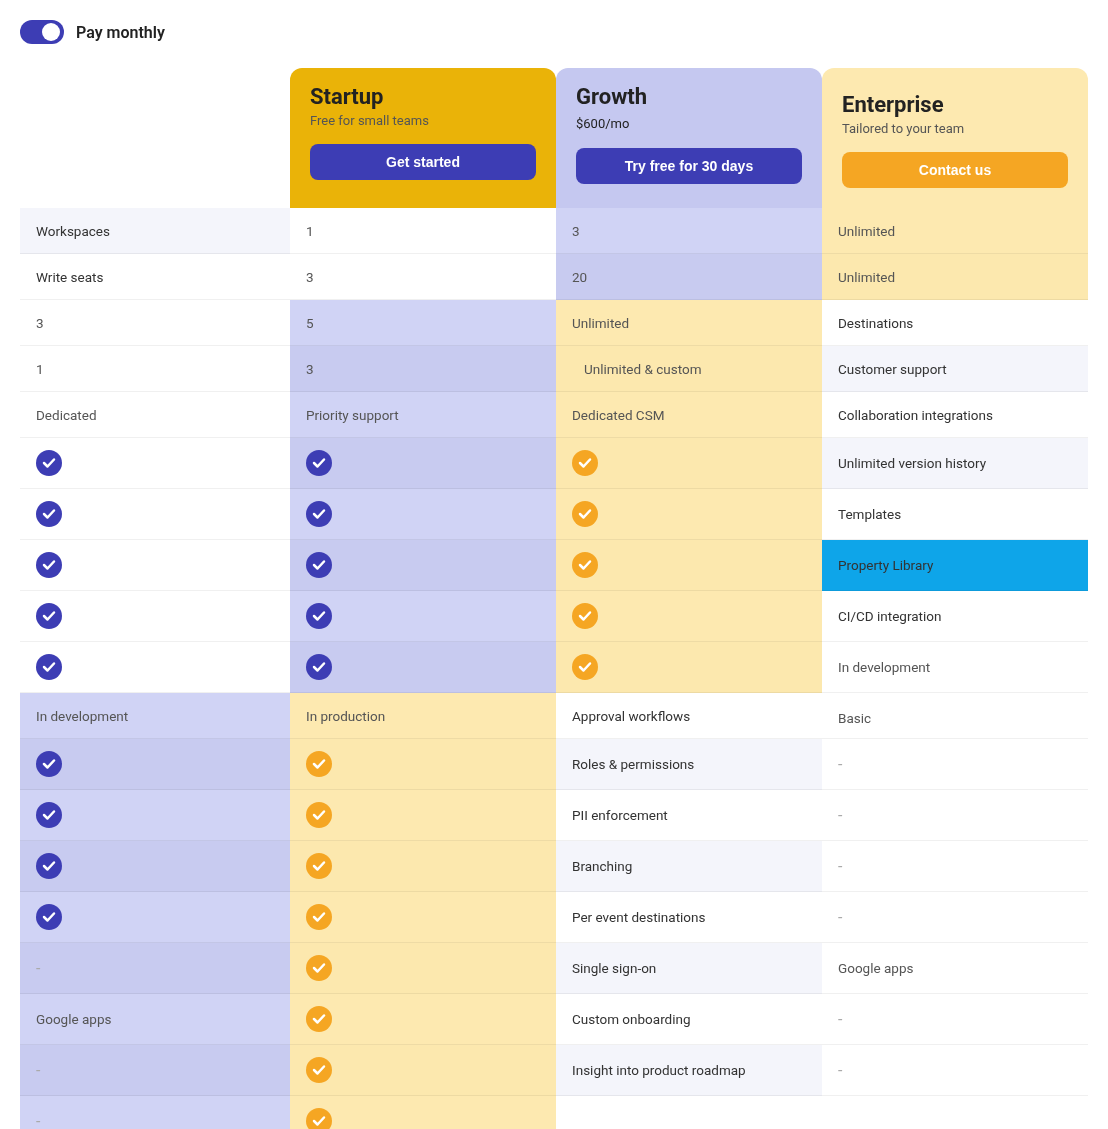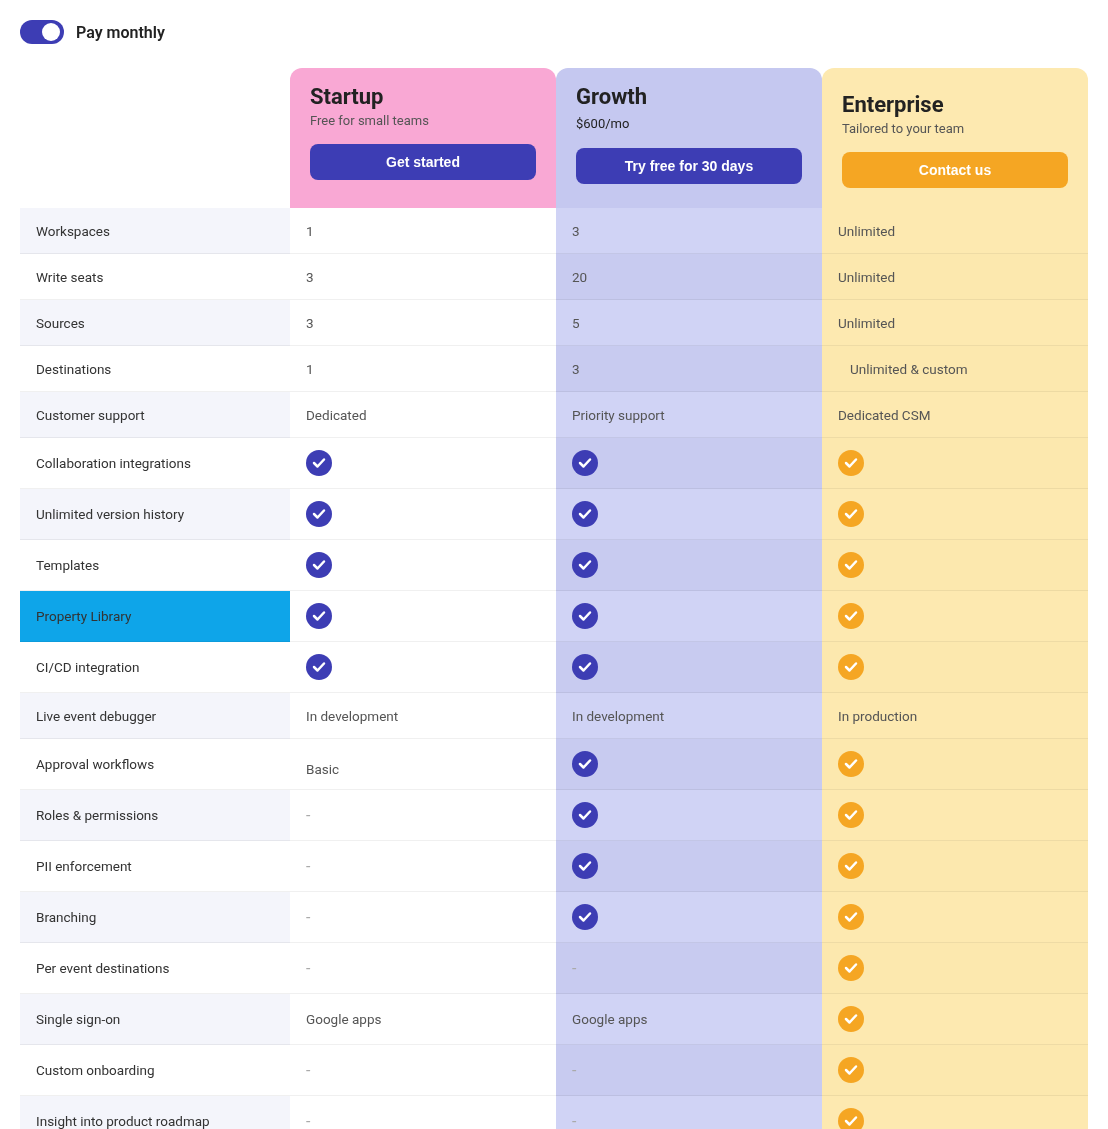--- a/index.html
+++ b/index.html
@@ -49,21 +49,21 @@
       display: grid;
       grid-template-columns: 270px 1fr 1fr 1fr;
       gap: 0;
     }
 
     
     .plan-header {
       padding: 16px 20px 20px;
       border-radius: 12px 12px 0 0;
     }
-    .plan-header.startup { background: #f9a8d4; }
+    .plan-header.startup { background: #eab308; }
 
     .plan-name {
       font-size: 22px;
       font-weight: 700;
       color: #222;
       margin-bottom: 4px;
     }
     .plan-subtitle {
       font-size: 13px;
       color: #555;
@@ -209,21 +209,20 @@
       <div class="feature-label" style="background: rgb(255, 255, 255); border-bottom: 1px solid rgba(0, 0, 0, 0.06); padding: 12px 16px; display: flex; align-items: center; min-height: 46px;">Write seats</div>
       <div class="startup-cell" style="background: rgb(255, 255, 255); border-bottom: 1px solid rgba(0, 0, 0, 0.06); padding: 12px 16px; display: flex; align-items: center; min-height: 46px;">
         <span class="cell-value">3</span>
       </div>
       <div class="growth-cell" style="background: rgb(200, 203, 240); border-bottom: 1px solid rgba(0, 0, 0, 0.06); padding: 12px 16px; display: flex; align-items: center; min-height: 46px;">
         <span class="cell-value">20</span>
       </div>
       <div class="enterprise-cell" style="background: rgb(252, 232, 174); border-bottom: 1px solid rgba(0, 0, 0, 0.06); padding: 12px 16px; display: flex; align-items: center; min-height: 46px;">
         <span class="cell-value">Unlimited</span>
       </div>
-      <div class="feature-label" style="background: rgb(244, 245, 251); border-bottom: 1px solid rgba(0, 0, 0, 0.06); padding: 12px 16px; display: flex; align-items: center; min-height: 46px;">Sources</div>
       <div class="startup-cell" style="background: rgb(255, 255, 255); border-bottom: 1px solid rgba(0, 0, 0, 0.06); padding: 12px 16px; display: flex; align-items: center; min-height: 46px;">
         <span class="cell-value">3</span>
       </div>
       <div class="growth-cell" style="background: rgb(208, 211, 245); border-bottom: 1px solid rgba(0, 0, 0, 0.06); padding: 12px 16px; display: flex; align-items: center; min-height: 46px;">
         <span class="cell-value">5</span>
       </div>
       <div class="enterprise-cell" style="background: rgb(253, 233, 176); border-bottom: 1px solid rgba(0, 0, 0, 0.06); padding: 12px 16px; display: flex; align-items: center; min-height: 46px;">
         <span class="cell-value">Unlimited</span>
       </div>
       <div class="feature-label" style="background: rgb(255, 255, 255); border-bottom: 1px solid rgba(0, 0, 0, 0.06); padding: 12px 16px; display: flex; align-items: center; min-height: 46px;">Destinations</div>
@@ -349,21 +348,20 @@
           </svg>
         </div>
       </div>
       <div class="enterprise-cell" style="background: rgb(252, 232, 174); border-bottom: 1px solid rgba(0, 0, 0, 0.06); padding: 12px 16px; display: flex; align-items: center; min-height: 46px;">
         <div class="check-icon yellow">
           <svg viewBox="0 0 14 14">
             <polyline points="2,7 5.5,10.5 12,3.5"></polyline>
           </svg>
         </div>
       </div>
-      <div class="feature-label" style="background: rgb(244, 245, 251); border-bottom: 1px solid rgba(0, 0, 0, 0.06); padding: 12px 16px; display: flex; align-items: center; min-height: 46px;">Live event debugger</div>
       <div class="startup-cell" style="background: rgb(255, 255, 255); border-bottom: 1px solid rgba(0, 0, 0, 0.06); padding: 12px 16px; display: flex; align-items: center; min-height: 46px;">
         <span class="cell-value">In development</span>
       </div>
       <div class="growth-cell" style="background: rgb(208, 211, 245); border-bottom: 1px solid rgba(0, 0, 0, 0.06); padding: 12px 16px; display: flex; align-items: center; min-height: 46px;">
         <span class="cell-value">In development</span>
       </div>
       <div class="enterprise-cell" style="background: rgb(253, 233, 176); border-bottom: 1px solid rgba(0, 0, 0, 0.06); padding: 12px 16px; display: flex; align-items: center; min-height: 46px;">
         <span class="cell-value">In production</span>
       </div>
       <div class="feature-label" style="background: rgb(255, 255, 255); border-bottom: 1px solid rgba(0, 0, 0, 0.06); padding: 12px 16px; display: flex; align-items: center; min-height: 46px;">Approval workflows</div>

